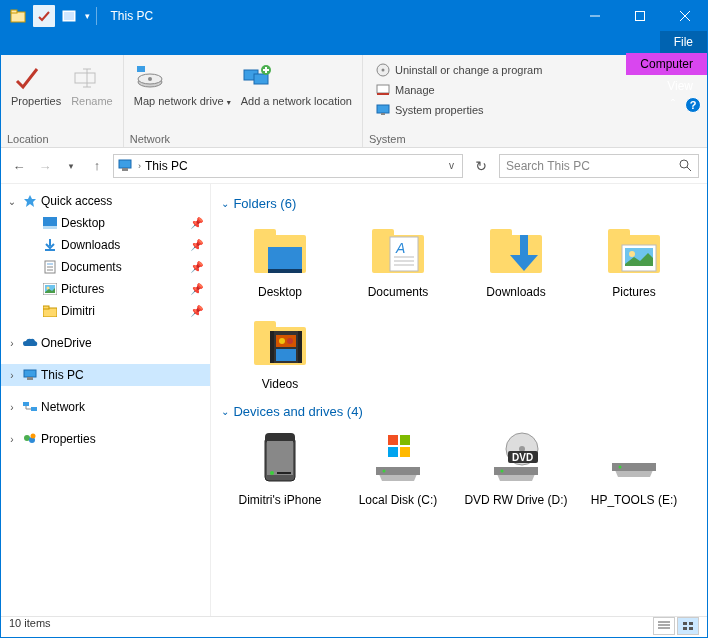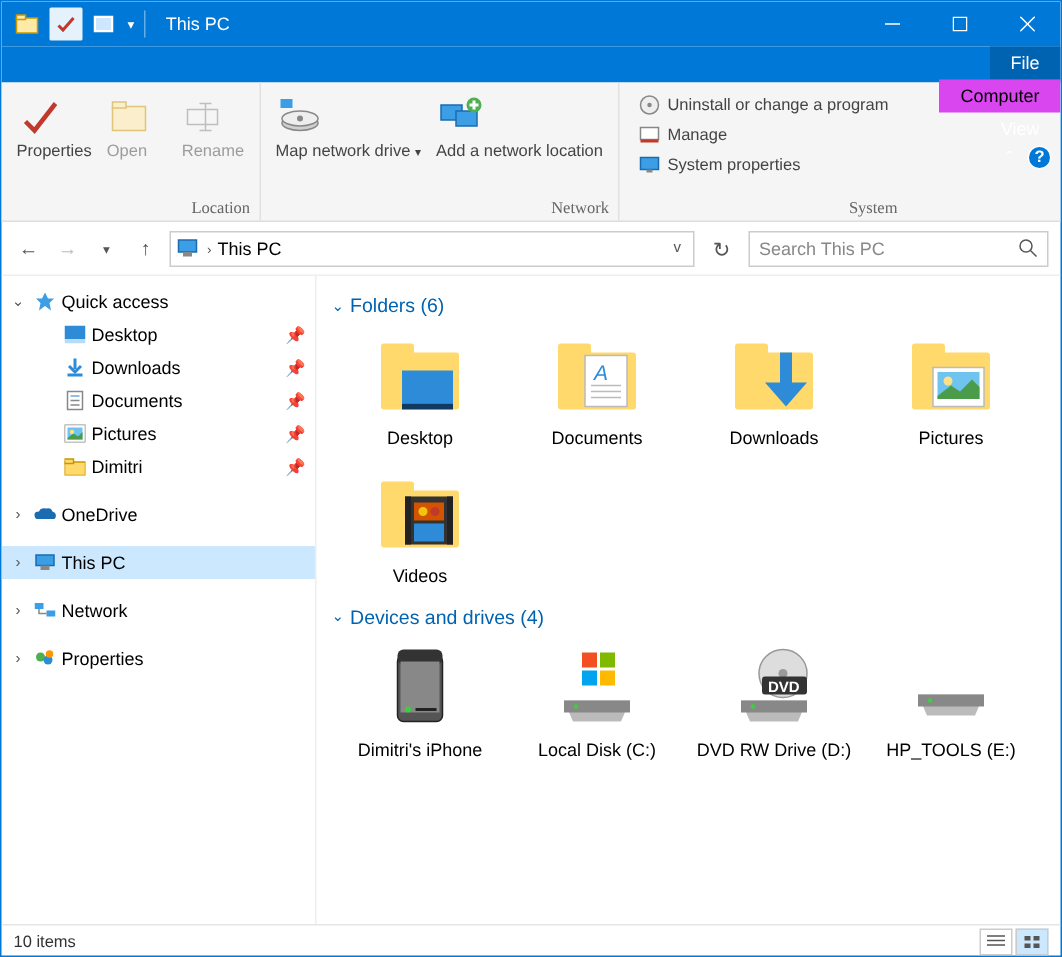--- a/index.html
+++ b/index.html
@@ -21,21 +21,21 @@
 .tab { background: transparent; color: #fff; padding: 4px 14px; height: 24px; }
 .tab.active { background: #d946ef; color: #000; }
 .ribbon-tabs .spacer { flex: 1; background: transparent; }
 .ribbon-tabs .rtail { display: flex; align-items: center; padding: 0 6px; gap: 10px; color: #fff; }
 .helpcircle { width: 16px; height: 16px; border-radius: 50%; background: #0078d7; color: #fff; display: flex; align-items: center; justify-content: center; font-size: 11px; font-weight: bold; border: 1px solid #fff; }
 
 
 .ribbon { background: #f5f5f5; border-bottom: 1px solid #ddd; height: 93px; display: flex; font-size: 11px; color: #444; }
 .rgroup { border-right: 1px solid #e1e1e1; padding: 4px 6px 2px; display: flex; flex-direction: column; }
 .rgroup-content { flex: 1; display: flex; gap: 2px; }
-.rgroup-label { text-align: right; font-size: 11px; color: #666; padding-top: 1px; font-family: Liberation Serif, serif; }
+.rgroup-label { text-align: left; font-size: 11px; color: #666; padding-top: 1px; }
 .rbtn { display: flex; flex-direction: column; align-items: flex-start; justify-content: flex-start; padding: 2px 4px; min-width: 48px; text-align: center; line-height: 1.2; cursor: default; }
 .rbtn.disabled { opacity: 0.5; }
 .rbtn .ricon { width: 32px; height: 32px; margin-bottom: 2px; display: flex; align-items: center; justify-content: center; }
 .syslist { display: flex; flex-direction: column; gap: 2px; padding: 2px 4px; font-size: 11px; }
 .syslist div { display: flex; align-items: center; gap: 4px; padding: 1px 2px; }
 .smicon { width: 16px; height: 16px; display: inline-flex; align-items: center; justify-content: center; }
 
 
 .navbar { height: 36px; display: flex; align-items: center; gap: 6px; padding: 4px 8px; border-bottom: 1px solid #eee; }
 .navbtn { width: 20px; height: 20px; display: flex; align-items: center; justify-content: center; color: #555; font-size: 13px; }
@@ -58,21 +58,21 @@
 .treespace { height: 10px; }
 
 .content { flex: 1; padding: 8px 10px; overflow: auto; }
 .section-head { color: #0063b1; font-size: 13px; display: flex; align-items: center; gap: 4px; padding: 4px 0; }
 .section-head .chev { font-size: 10px; }
 .grid { display: flex; flex-wrap: wrap; }
 .item { width: 118px; display: flex; flex-direction: column; align-items: center; font-size: 12px; padding: 8px 4px; text-align: center; line-height: 1.2; }
 .item .bigicon { width: 64px; height: 56px; display: flex; align-items: center; justify-content: center; margin-bottom: 6px; }
 
 
-.statusbar { height: 23px; border-top: 1px solid #e5e5e5; display: flex; align-items: center; font-size: 11px; padding: 0 8px; color: #333; }
+.statusbar { height: 23px; border-top: 1px solid #e5e5e5; display: flex; font-size: 11px; padding: 0 8px; color: #333; }
 .statusbar .viewbtns { margin-left: auto; display: flex; gap: 2px; }
 .statusbar .viewbtns div { width: 22px; height: 18px; border: 1px solid #ccc; display: flex; align-items: center; justify-content: center; font-size: 11px; }
 
 
 svg { display: block; }
 </style>
 </head>
 <body>
 
 <div class="titlebar">
@@ -132,29 +132,20 @@
 <div class="ribbon">
   <div class="rgroup">
     <div class="rgroup-content">
       <div class="rbtn">
         <div class="ricon">
             <svg width="28" height="28">
               <path d="M4 18 L10 24 L24 6" stroke="#c0392b" stroke-width="3" fill="none"></path>
             </svg>
           </div>
         <span>Properties</span>
-      </div>
-      <div class="rbtn disabled">
-        <div class="ricon">
-            <svg width="28" height="24">
-              <rect x="2" y="6" width="22" height="16" fill="#ffe9a6" stroke="#c99700"></rect>
-              <rect x="2" y="3" width="9" height="4" fill="#ffe9a6" stroke="#c99700"></rect>
-            </svg>
-          </div>
-        <span>Open</span>
       </div>
       <div class="rbtn disabled">
         <div class="ricon">
             <svg width="28" height="24">
               <rect x="2" y="8" width="20" height="10" fill="none" stroke="#888"></rect>
               <line x1="14" y1="4" x2="14" y2="22" stroke="#888"></line>
               <line x1="10" y1="4" x2="18" y2="4" stroke="#888"></line>
               <line x1="10" y1="22" x2="18" y2="22" stroke="#888"></line>
             </svg>
           </div>

